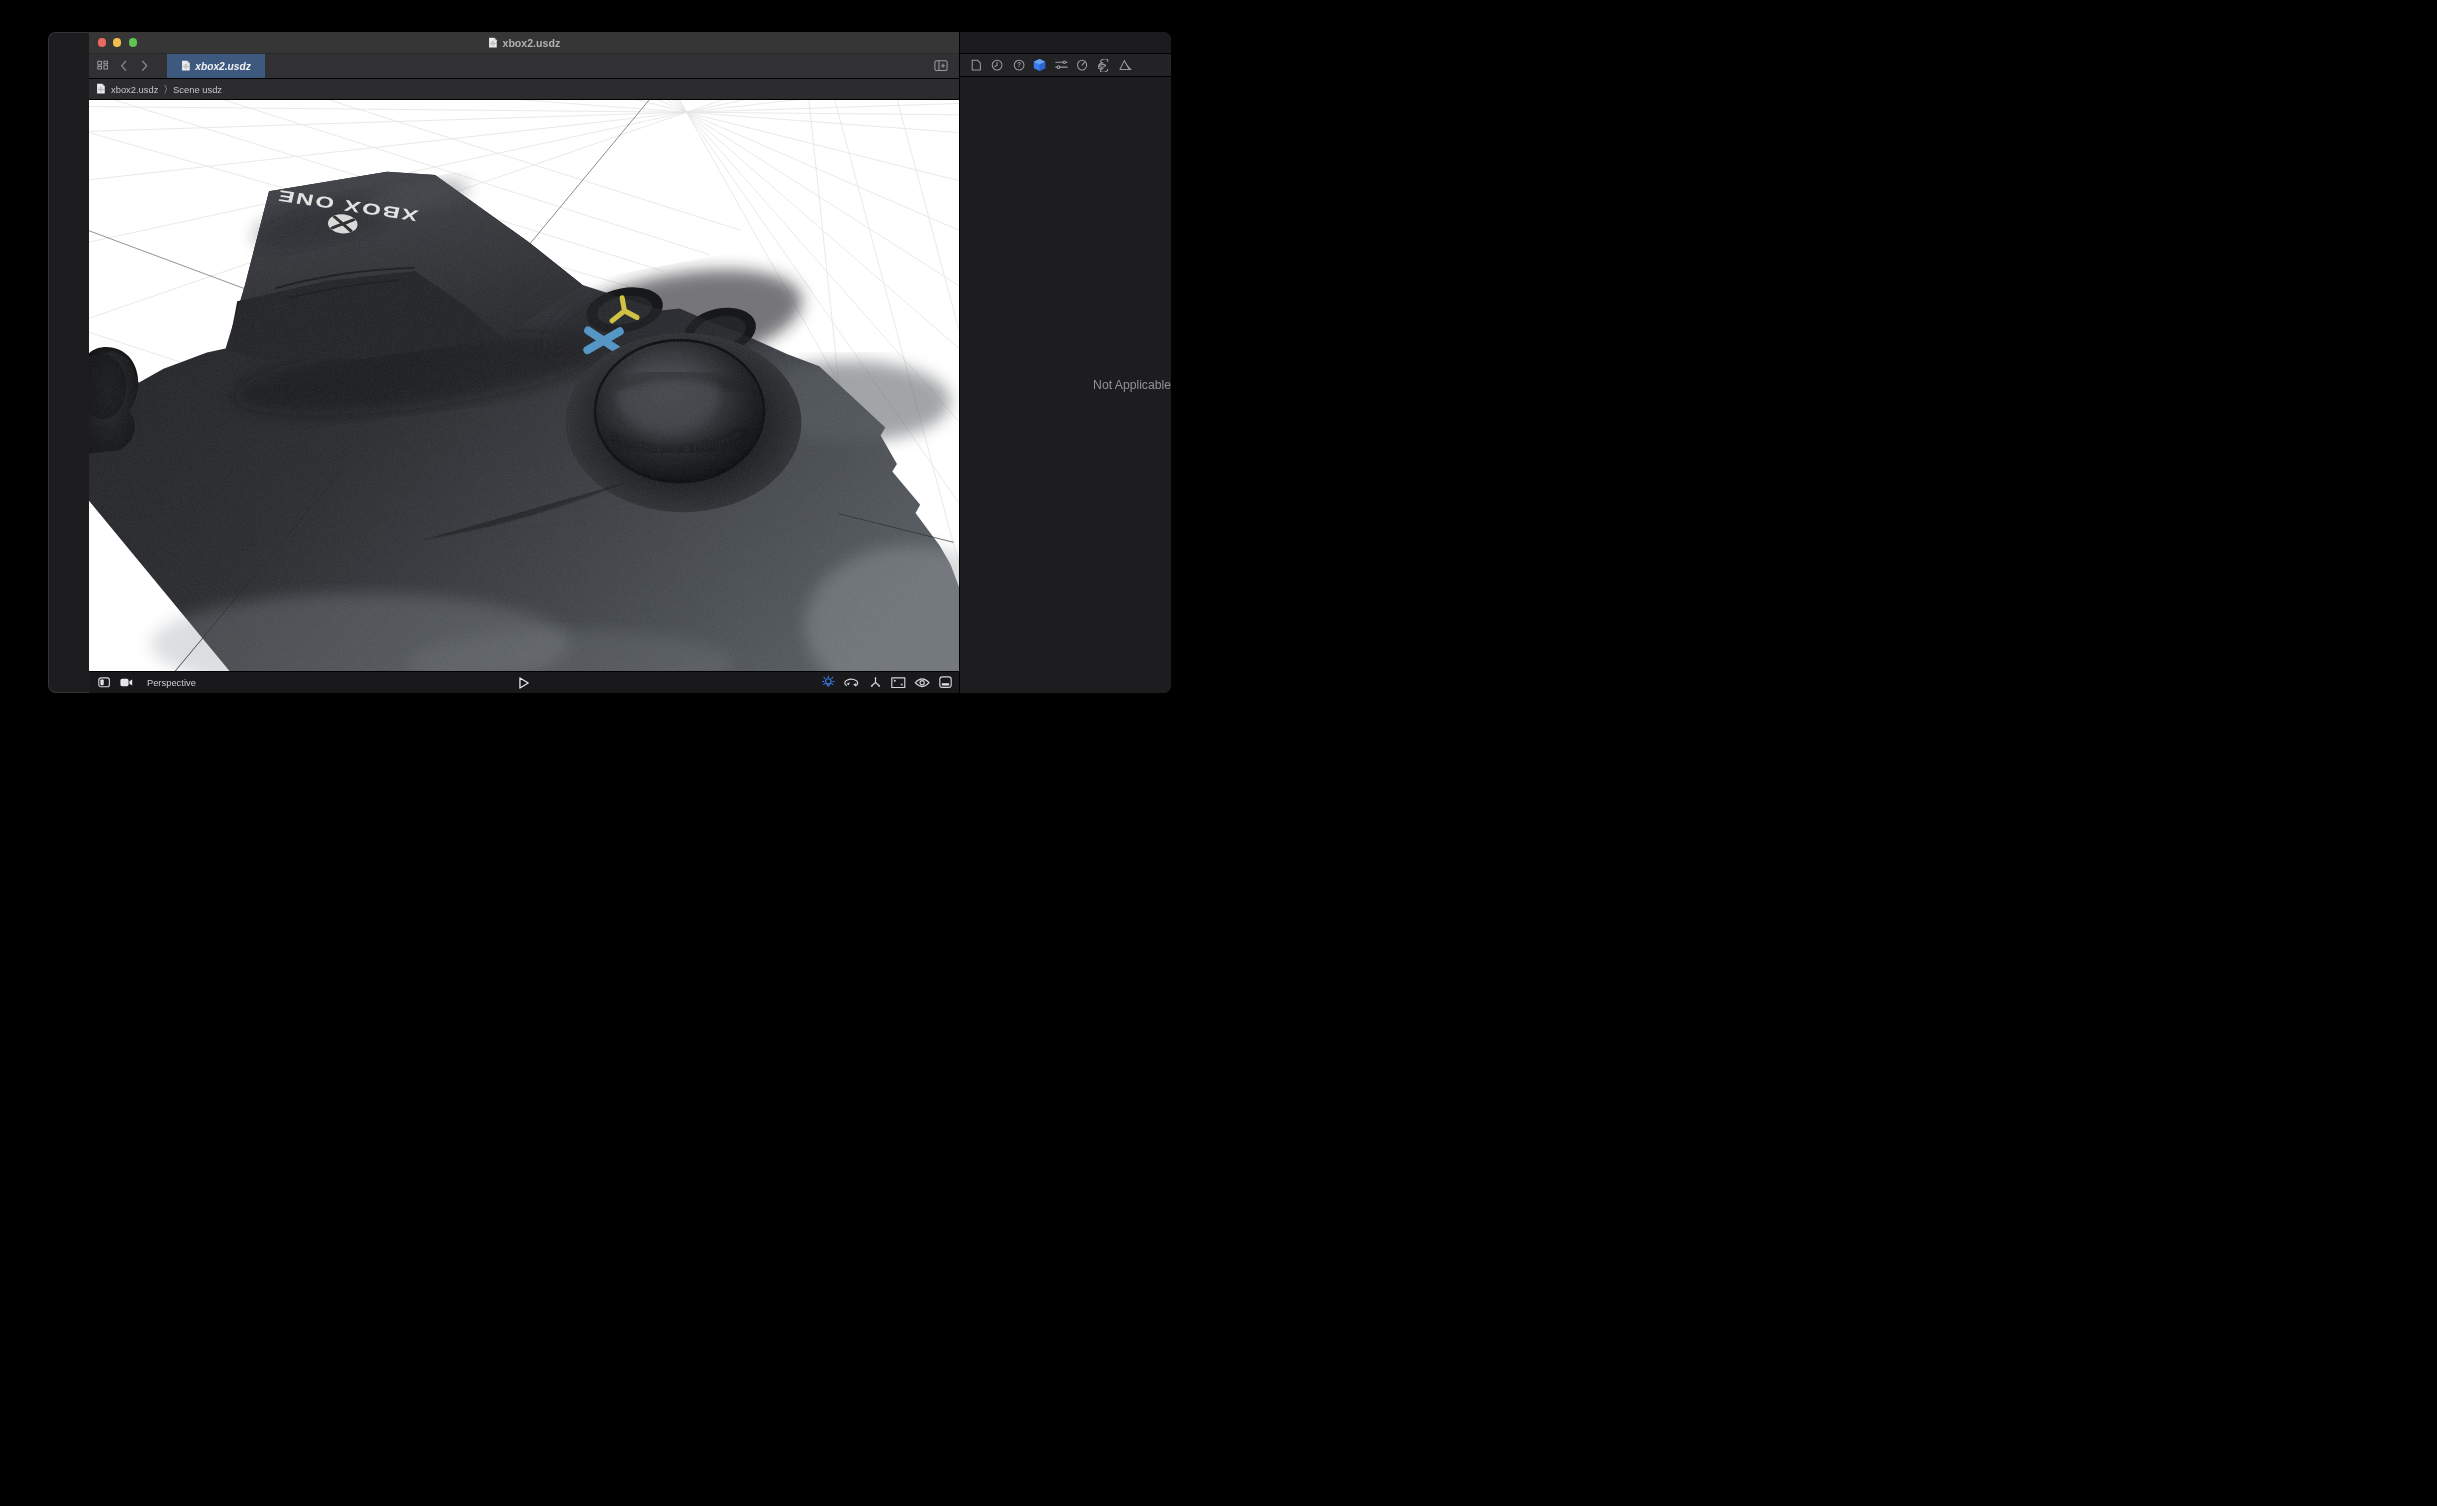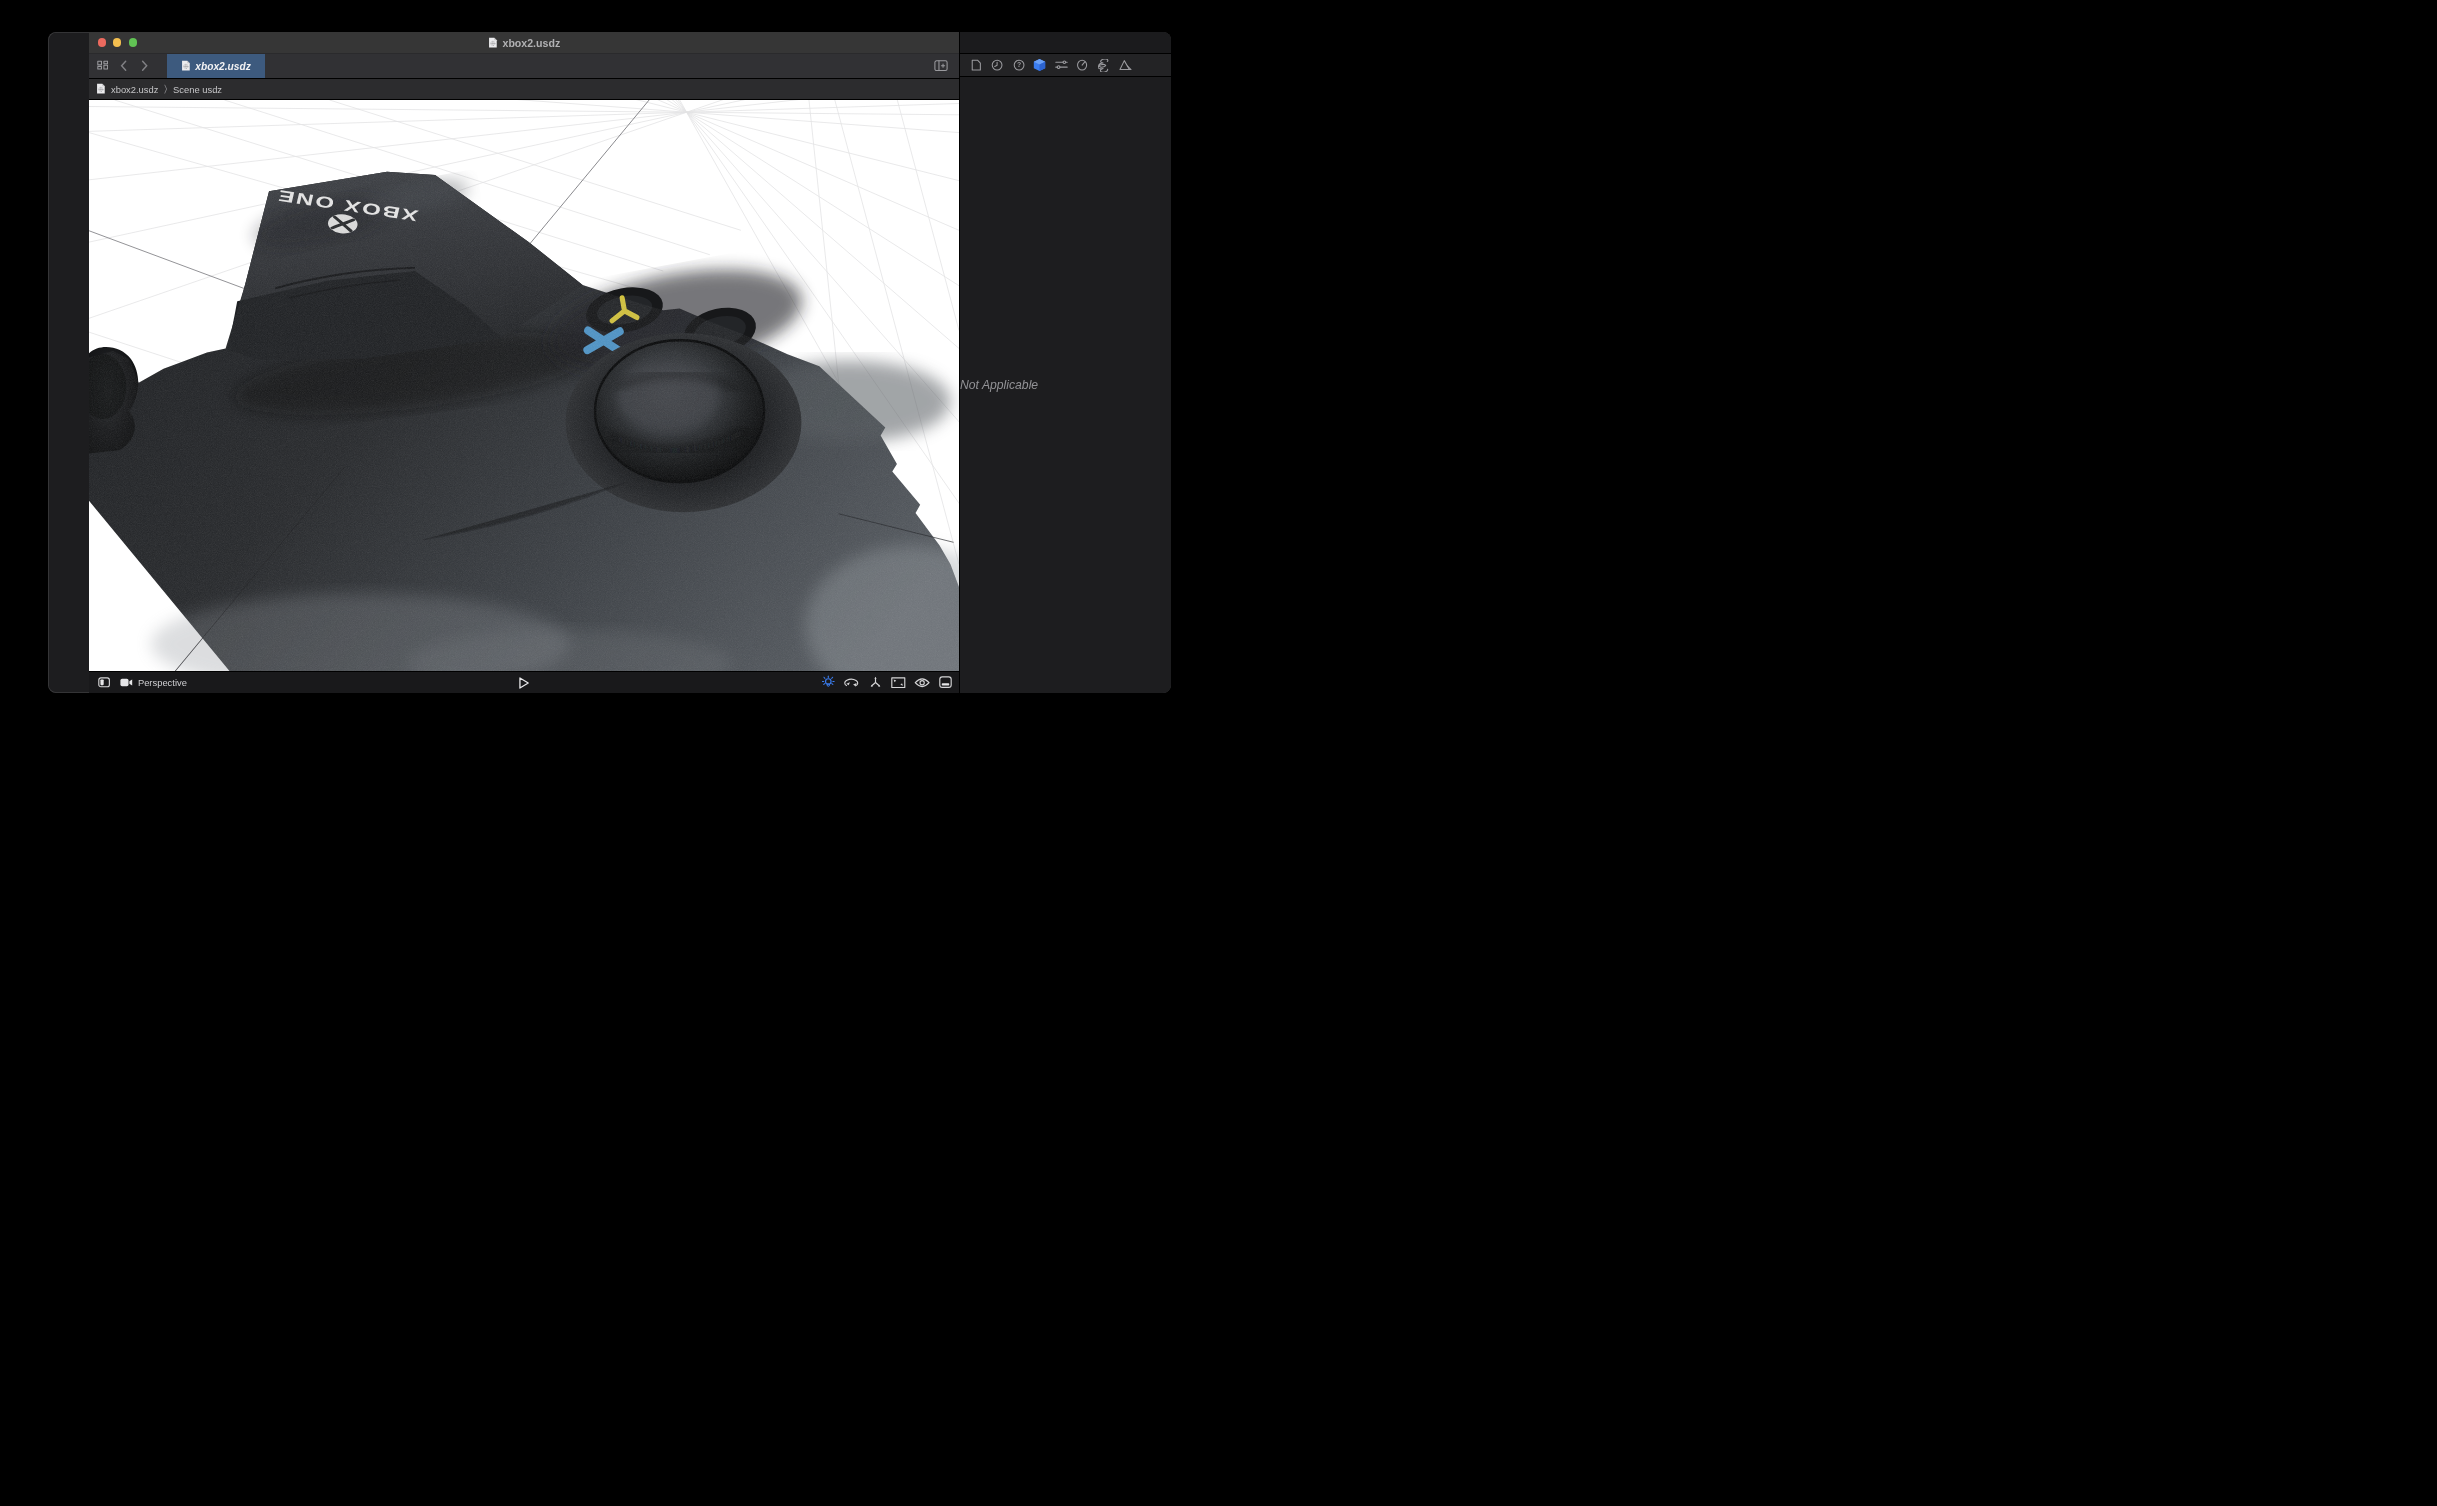--- a/index.html
+++ b/index.html
@@ -28,32 +28,32 @@
   #tab-active span { color:#f2f2f4; font-size:10.2px; font-style:italic; font-weight:bold; }
   #add-editor-btn { position:absolute; right:10.6px; top:0; bottom:0; display:flex; align-items:center; color:#9a9a9e; }
   #breadcrumb-bar { background:#2c2c2e; display:flex; align-items:center; gap:5.7px; padding-left:6.5px;
     border-bottom:0.8px solid #000; }
   #breadcrumb-bar .crumb { color:#c6c6c8; font-size:9.4px; }
   #breadcrumb-bar .sep { color:#8a8a8e; font-size:9.8px; }
   #viewport-wrap { position:relative; background:#fff; overflow:hidden; }
   #viewport-wrap svg.scene { position:absolute; inset:0; width:100%; height:100%; }
   #bottombar { background:#19191b; display:flex; align-items:center; position:relative; border-top:0.8px solid #000; }
   #bottombar .left-group { display:flex; align-items:center; gap:8.1px; margin-left:6.5px; }
-  #camera-chip { display:flex; align-items:center; gap:5px; }
+  #camera-chip { display:flex; align-items:center; gap:14px; }
   #camera-chip span { color:#cfcfd2; font-size:9.4px; }
   #play-button { position:absolute; left:50%; top:50%; transform:translate(-50%,-50%); display:flex; }
   .right-tools { position:absolute; right:4.9px; top:0; bottom:0; display:flex; align-items:center; gap:7.3px; }
   .tool { display:flex; align-items:center; justify-content:center; width:16.3px; height:16.3px; }
   
   #sidebar { display:grid; grid-template-rows:21px 24.4px 1fr; background:#1d1d1f; }
   #sidebar-top { background:#1b1b1d; }
   #inspector-tabs { background:#232325; border-top:0.8px solid #000; border-bottom:0.8px solid #000;
     display:flex; align-items:center; gap:7.3px; padding-left:9px; }
   .insp { width:14px; height:14px; display:flex; align-items:center; justify-content:center; }
-  #inspector-body { display:flex; align-items:center; justify-content:flex-start;font-style:italic; }
+  #inspector-body { display:flex; align-items:center; justify-content:flex-end; }
   #inspector-empty { color:#929296; font-size:12.2px; }
   svg .st { stroke:#9a9a9e; fill:none; stroke-width:1.3; stroke-linecap:round; stroke-linejoin:round; }
   svg .stw { stroke:#d6d6d8; fill:none; stroke-width:1.4; stroke-linecap:round; stroke-linejoin:round; }
 </style>
 </head>
 <body>
 
 <svg width="0" height="0" style="position:absolute">
   <defs>
     <symbol id="doc-icon" viewBox="0 0 14 16">

